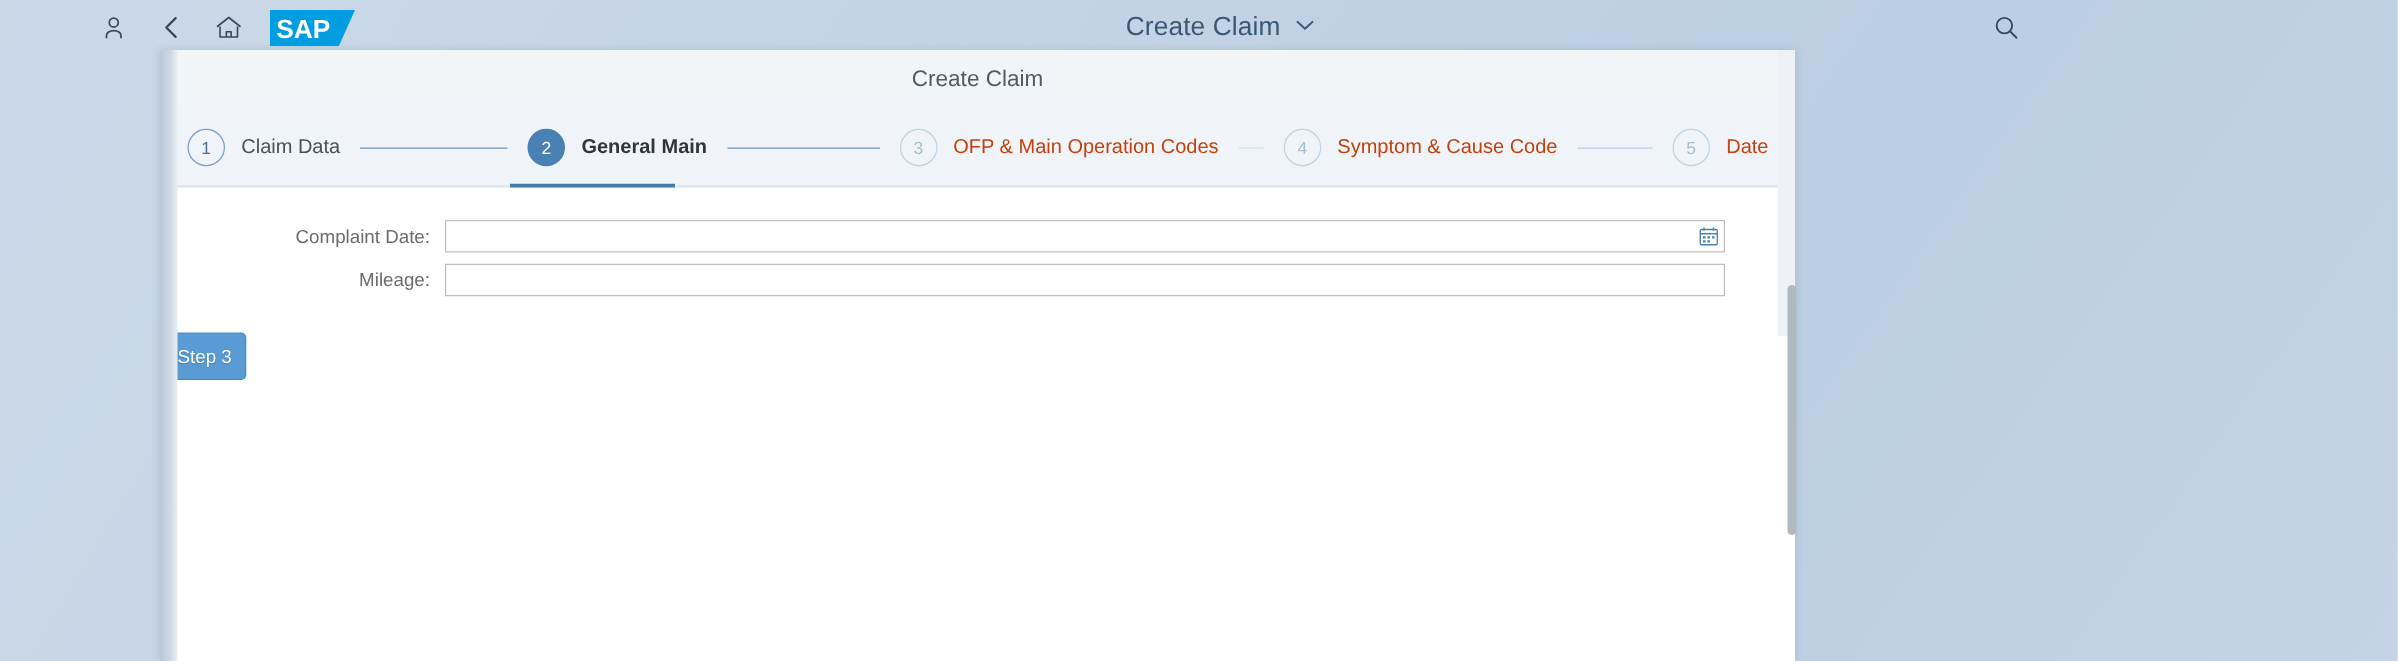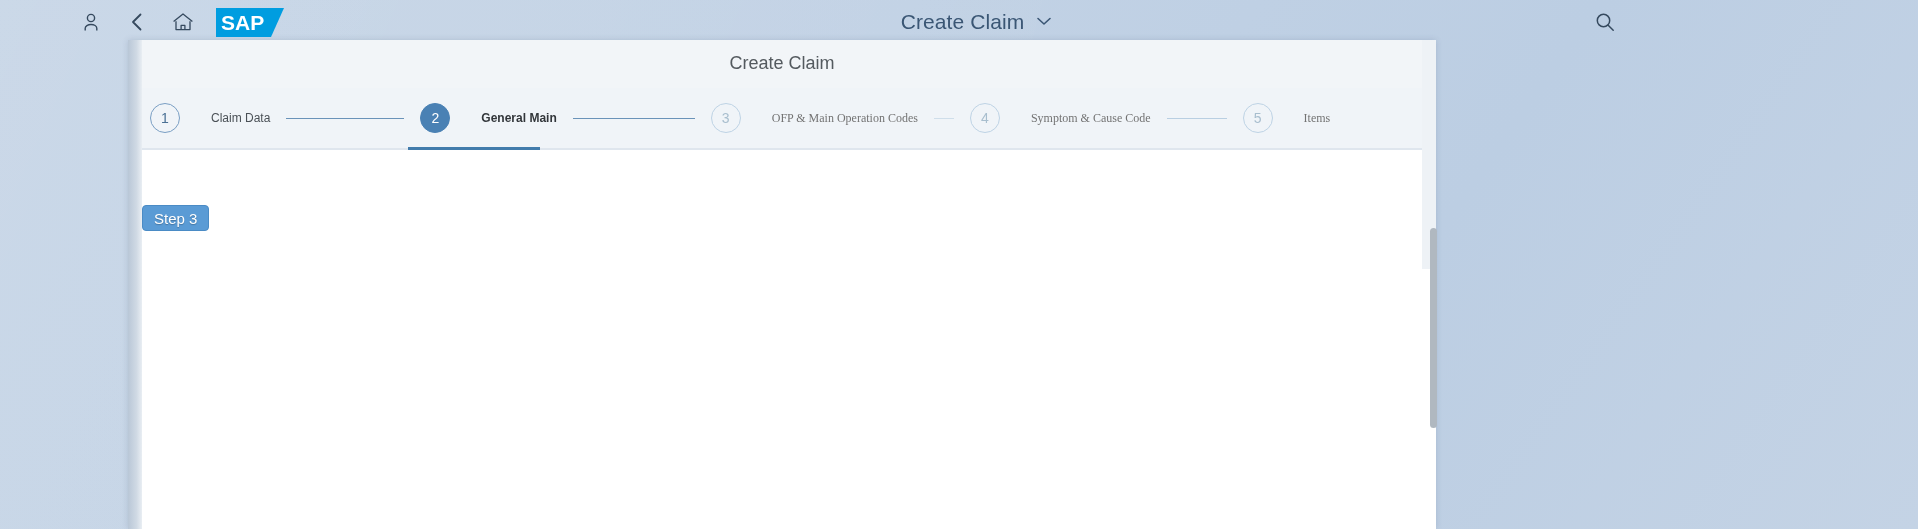--- a/index.html
+++ b/index.html
@@ -172,27 +172,27 @@
     background: #4a81b4;
     color: #ffffff;
     border: 1px solid #4a81b4;
   }
   .wcircle.upcoming {
     border: 1px solid #bed3e5;
     color: #a8bece;
     background: transparent;
   }
   .wlabel {
-    margin-left: 31px;
-    font-size: 12px;
+    margin-left: 13px;
+    font-size: 16px;
     white-space: nowrap;
   }
   .wlabel.done { color: #4a5056; }
   .wlabel.current { color: #32363a; font-weight: bold; }
-  .wlabel.upcoming { color: #737373; font-family: Liberation Serif, serif; }
+  .wlabel.upcoming { color: #c2410c; }
 
   .wconn {
     height: 1px;
     background: #6a93b9;
     margin: 0 16px;
     flex: 0 0 auto;
   }
   .wconn.dim { background: #b9cfe2; }
   .wconn.faint { background: #cfdeea; }
 
@@ -257,26 +257,26 @@
     top: 50%;
     transform: translateY(-50%);
     width: 18px;
     height: 18px;
     display: flex;
     align-items: center;
     justify-content: center;
     cursor: pointer;
   }
   .step-button {
-    margin-left: 14px;
+    margin-left: 2px;
     margin-top: 29px;
     display: inline-flex;
     align-items: center;
     justify-content: center;
-    height: 26px;
+    height: 38px;
     padding: 0 11px;
     background: #5a9bd5;
     border: 1px solid #4a8bc5;
     border-radius: 4px;
     color: #ffffff;
     font-size: 15px;
     cursor: pointer;
     text-shadow: 0 1px 1px rgba(0,0,0,.25);
   }
 
@@ -403,26 +403,46 @@
         <div class="wlabel upcoming">OFP &amp; Main Operation Codes</div>
       </div>
       <div class="wconn faint" style="width: 20px;"></div>
       <div class="wstep">
         <div class="wcircle upcoming">4</div>
         <div class="wlabel upcoming">Symptom &amp; Cause Code</div>
       </div>
       <div class="wconn dim" style="width: 60px;"></div>
       <div class="wstep">
         <div class="wcircle upcoming">5</div>
-        <div class="wlabel upcoming">Items</div>
+        <div class="wlabel upcoming">Date</div>
       </div>
     </div>
 
   <div class="content">
     <div class="form-rows" id="form-rows">
+        <div class="form-row">
+          <div class="form-label">Complaint Date:</div>
+          <div class="field-wrap"><input type="text" class="field-input" value="" placeholder="" style=""><div class="cal-btn">
+              <svg width="16" height="16" viewBox="0 0 16 16" fill="none" stroke="#4a81b4" stroke-width="1.1">
+                <rect x="1.2" y="2.6" width="13.6" height="12.2" rx="1"></rect>
+                <line x1="1.2" y1="6.0" x2="14.8" y2="6.0"></line>
+                <line x1="4.2" y1="1.0" x2="4.2" y2="3.6"></line>
+                <line x1="11.8" y1="1.0" x2="11.8" y2="3.6"></line>
+                <rect x="3.4" y="8.0" width="2" height="1.8" fill="#4a81b4" stroke="none"></rect>
+                <rect x="7.0" y="8.0" width="2" height="1.8" fill="#4a81b4" stroke="none"></rect>
+                <rect x="10.6" y="8.0" width="2" height="1.8" fill="#4a81b4" stroke="none"></rect>
+                <rect x="3.4" y="11.2" width="2" height="1.8" fill="#4a81b4" stroke="none"></rect>
+                <rect x="7.0" y="11.2" width="2" height="1.8" fill="#4a81b4" stroke="none"></rect>
+              </svg>
+            </div></div>
+        </div>
+        <div class="form-row">
+          <div class="form-label">Mileage:</div>
+          <div class="field-wrap"><input type="text" class="field-input plain" value="" placeholder="" style=""></div>
+        </div>
       </div>
     <div class="step-button">Step 3</div>
   </div>
 </div>
 
 <div class="left-edge-strip"></div>
 <div class="scroll-inner-edge"></div>
 <div class="scroll-track-outer"></div>
 <div class="scroll-thumb-outer"></div>
 

